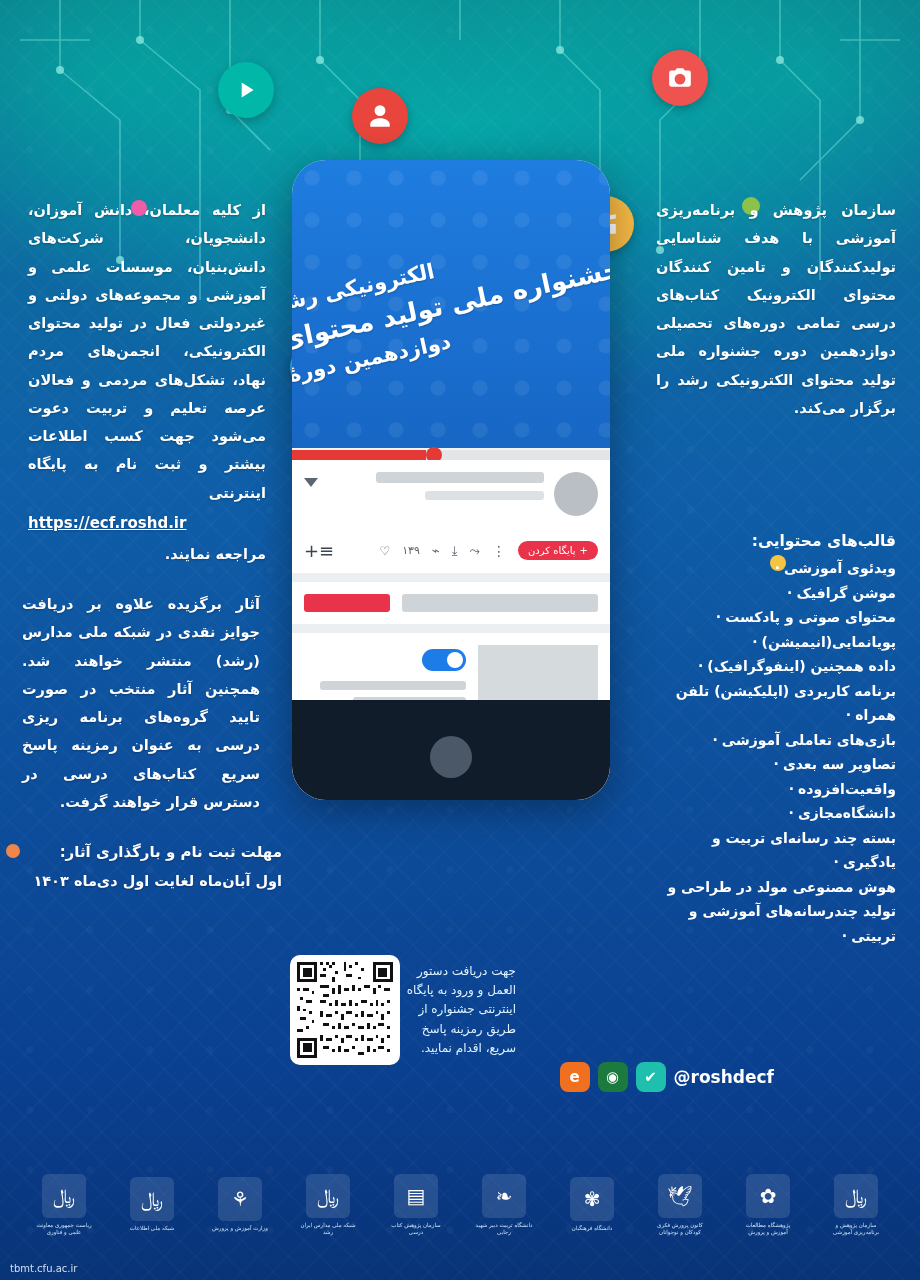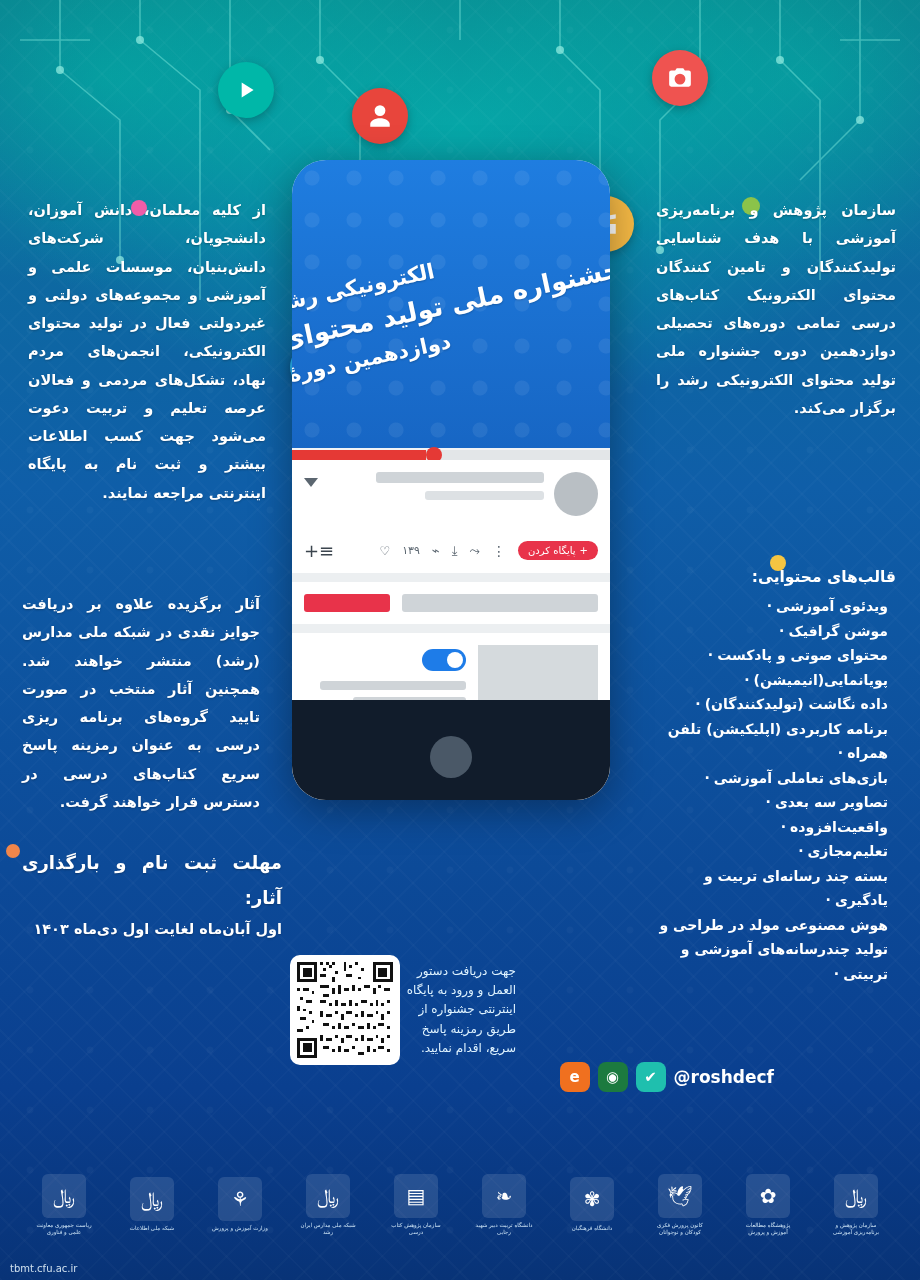--- a/index.html
+++ b/index.html
@@ -96,28 +96,28 @@
   
   .body-text {
     position:absolute; color:#fff; font-size:14.5px; line-height:1.95;
     text-align:justify; direction:rtl; font-weight:bold;
     text-shadow:0 1px 2px rgba(0,0,0,.25);
   }
   #txt-right { right:24px; top:196px; width:240px; }
   #txt-left-1 { left:22px; top:196px; width:238px;margin-left:6px; }
   #txt-left-2 { left:22px; top:590px; width:238px; }
   #deadline { left:22px; top:838px; width:260px; }
-  .deadline-title { font-size:18px;margin-top:7px; }
+  .deadline-title { font-size:15px; }
   .bullet-dot { position:absolute; right:-14px; top:6px; width:14px;height:14px;border-radius:50%;background:#f0864a;}
   .link-text { color:#ffffff; text-decoration:underline; }
 
   
-  #formats { position:absolute; right:24px; top:568px; width:250px; color:#fff; direction:rtl; }
+  #formats { position:absolute; right:24px; top:532px; width:250px; color:#fff; direction:rtl; }
   #formats h3 { margin:0 0 6px 0; font-size:15.5px; }
-  #formats ul { list-style:none; margin:8px; padding:0; }
+  #formats ul { list-style:none; margin:0; padding:0; }
   #formats li { font-size:14px; line-height:1.75; font-weight:bold; position:relative; padding-right:0; text-align:right; }
   #formats li::after { content:"·"; margin-right:4px; }
 
   
   #qr-wrap { position:absolute; left:290px; top:955px; width:110px; height:110px; background:#fff; border-radius:10px; padding:7px; }
   #qr { width:96px; height:96px; }
   #qr-note { position:absolute; left:406px; top:962px; width:110px; color:#dff3ff; font-size:12px; line-height:1.6; direction:rtl; text-align:right;}
 
   
   #social { position:absolute; right:140px; top:1062px; display:flex; align-items:center; gap:8px; direction:ltr;}
@@ -255,44 +255,45 @@
 
     <div id="phone-bottom">
       <div id="home-btn"></div>
     </div>
   </div>
 
   <div class="body-text" id="txt-right">سازمان پژوهش و برنامه‌ریزی آموزشی با هدف شناسایی تولیدکنندگان و تامین کنندگان محتوای الکترونیک کتاب‌های درسی تمامی دوره‌های تحصیلی دوازدهمین دوره جشنواره ملی تولید محتوای الکترونیکی رشد را برگزار می‌کند.</div>
 
   <div class="body-text" id="txt-left-1">
     <span>از کلیه معلمان، دانش آموزان، دانشجویان، شرکت‌های دانش‌بنیان، موسسات علمی و آموزشی و مجموعه‌های دولتی و غیردولتی فعال در تولید محتوای الکترونیکی، انجمن‌های مردم نهاد، تشکل‌های مردمی و فعالان عرصه تعلیم و تربیت دعوت می‌شود جهت کسب اطلاعات بیشتر و ثبت نام به پایگاه اینترنتی</span>
+    <span class="link-text" style="display:block;direction:ltr;text-align:left;font-size:15px;margin:2px 0;">https://ecf.roshd.ir</span>
     <span>مراجعه نمایند.</span>
   </div>
 
   <div class="body-text" id="txt-left-2">آثار برگزیده علاوه بر دریافت جوایز نقدی در شبکه ملی مدارس (رشد) منتشر خواهند شد. همچنین آثار منتخب در صورت تایید گروه‌های برنامه ریزی درسی به عنوان رمزینه پاسخ سریع کتاب‌های درسی در دسترس قرار خواهند گرفت.</div>
 
   <div class="body-text" id="deadline">
     <span class="bullet-dot" style="right:262px;"></span>
     <div class="deadline-title">مهلت ثبت نام و بارگذاری آثار:</div>
     <div>اول آبان‌ماه لغایت اول دی‌ماه ۱۴۰۳</div>
   </div>
 
   <div id="formats">
     <h3>قالب‌های محتوایی:</h3>
     <ul>
       <li>ویدئوی آموزشی</li>
       <li>موشن گرافیک</li>
       <li>محتوای صوتی و پادکست</li>
       <li>پویانمایی(انیمیشن)</li>
-      <li>داده نگاشت (تولیدکنندگان)</li>
+      <li>داده همچنین (اینفوگرافیک)</li>
       <li>برنامه کاربردی (اپلیکیشن) تلفن همراه</li>
       <li>بازی‌های تعاملی آموزشی</li>
       <li>تصاویر سه بعدی</li>
       <li>واقعیت‌افزوده</li>
-      <li>تعلیم‌مجازی</li>
+      <li>دانشگاه‌مجازی</li>
       <li>بسته چند رسانه‌ای تربیت و یادگیری</li>
       <li>هوش مصنوعی مولد در طراحی و تولید چندرسانه‌های آموزشی و تربیتی</li>
     </ul>
   </div>
 
   <div id="qr-wrap">
     <svg id="qr" viewBox="0 0 33 33" shape-rendering="crispEdges">
       <rect width="33" height="33" fill="#fff"></rect>
       <g fill="#111">
         <rect x="0" y="0" width="7" height="1"></rect>

